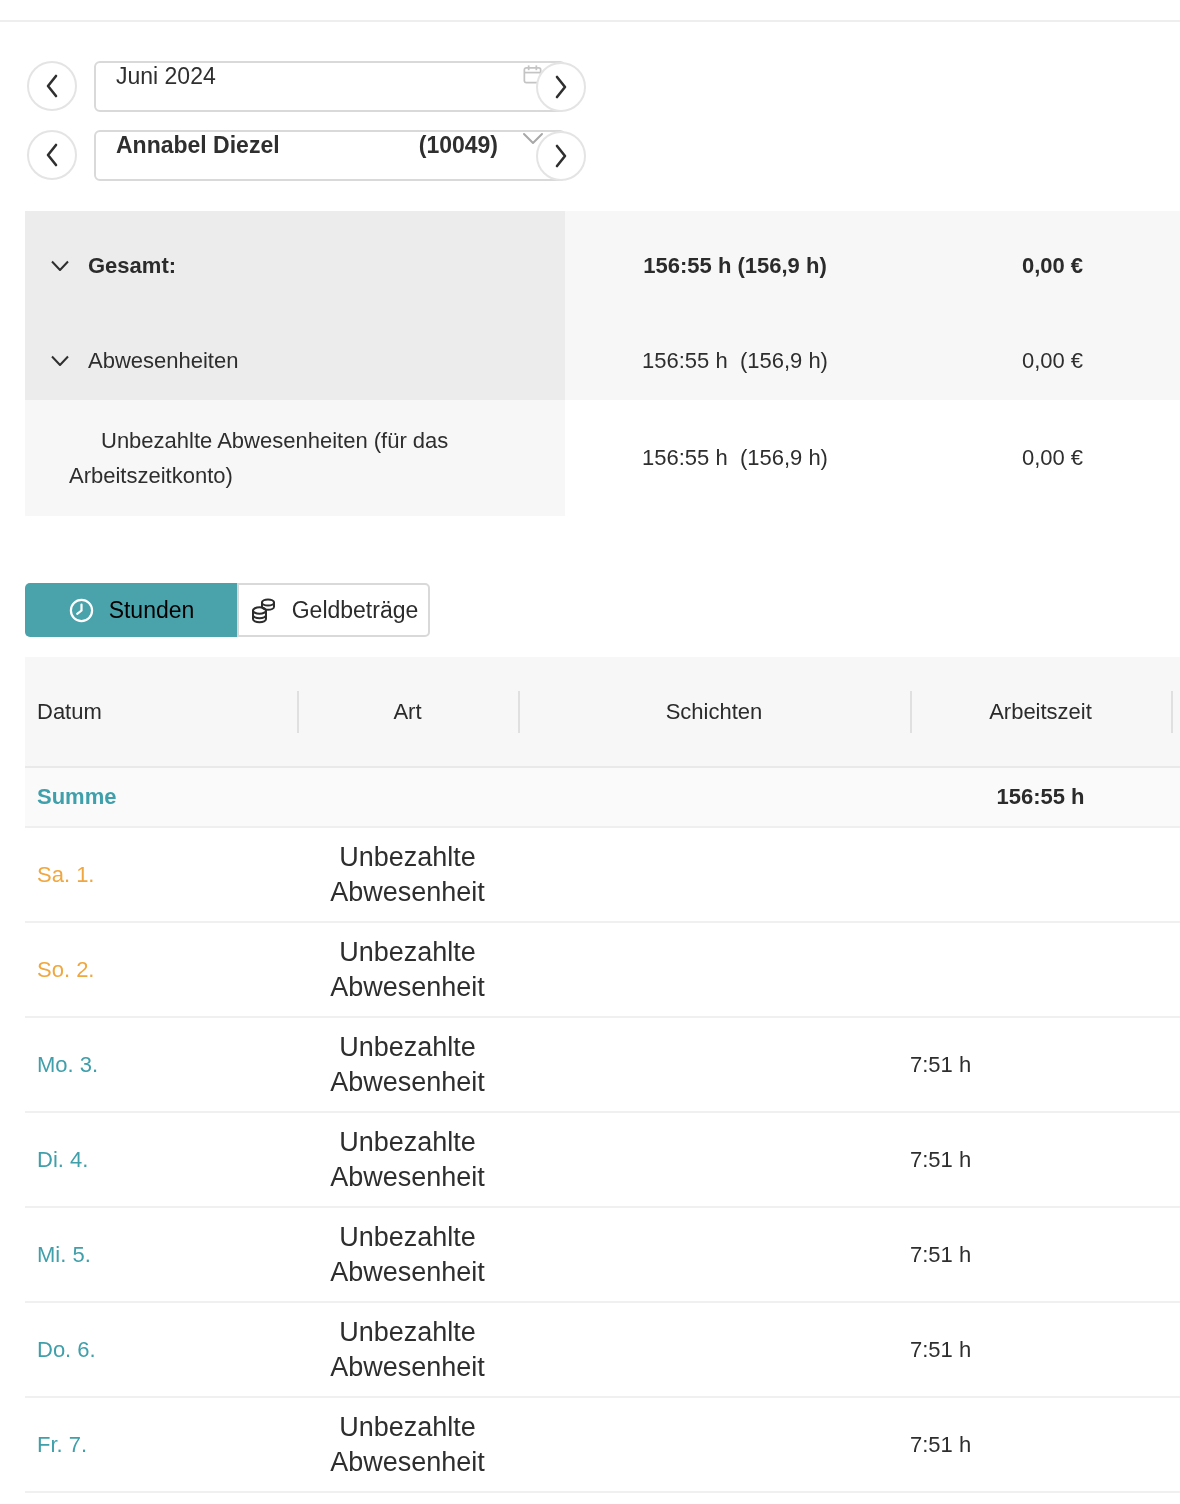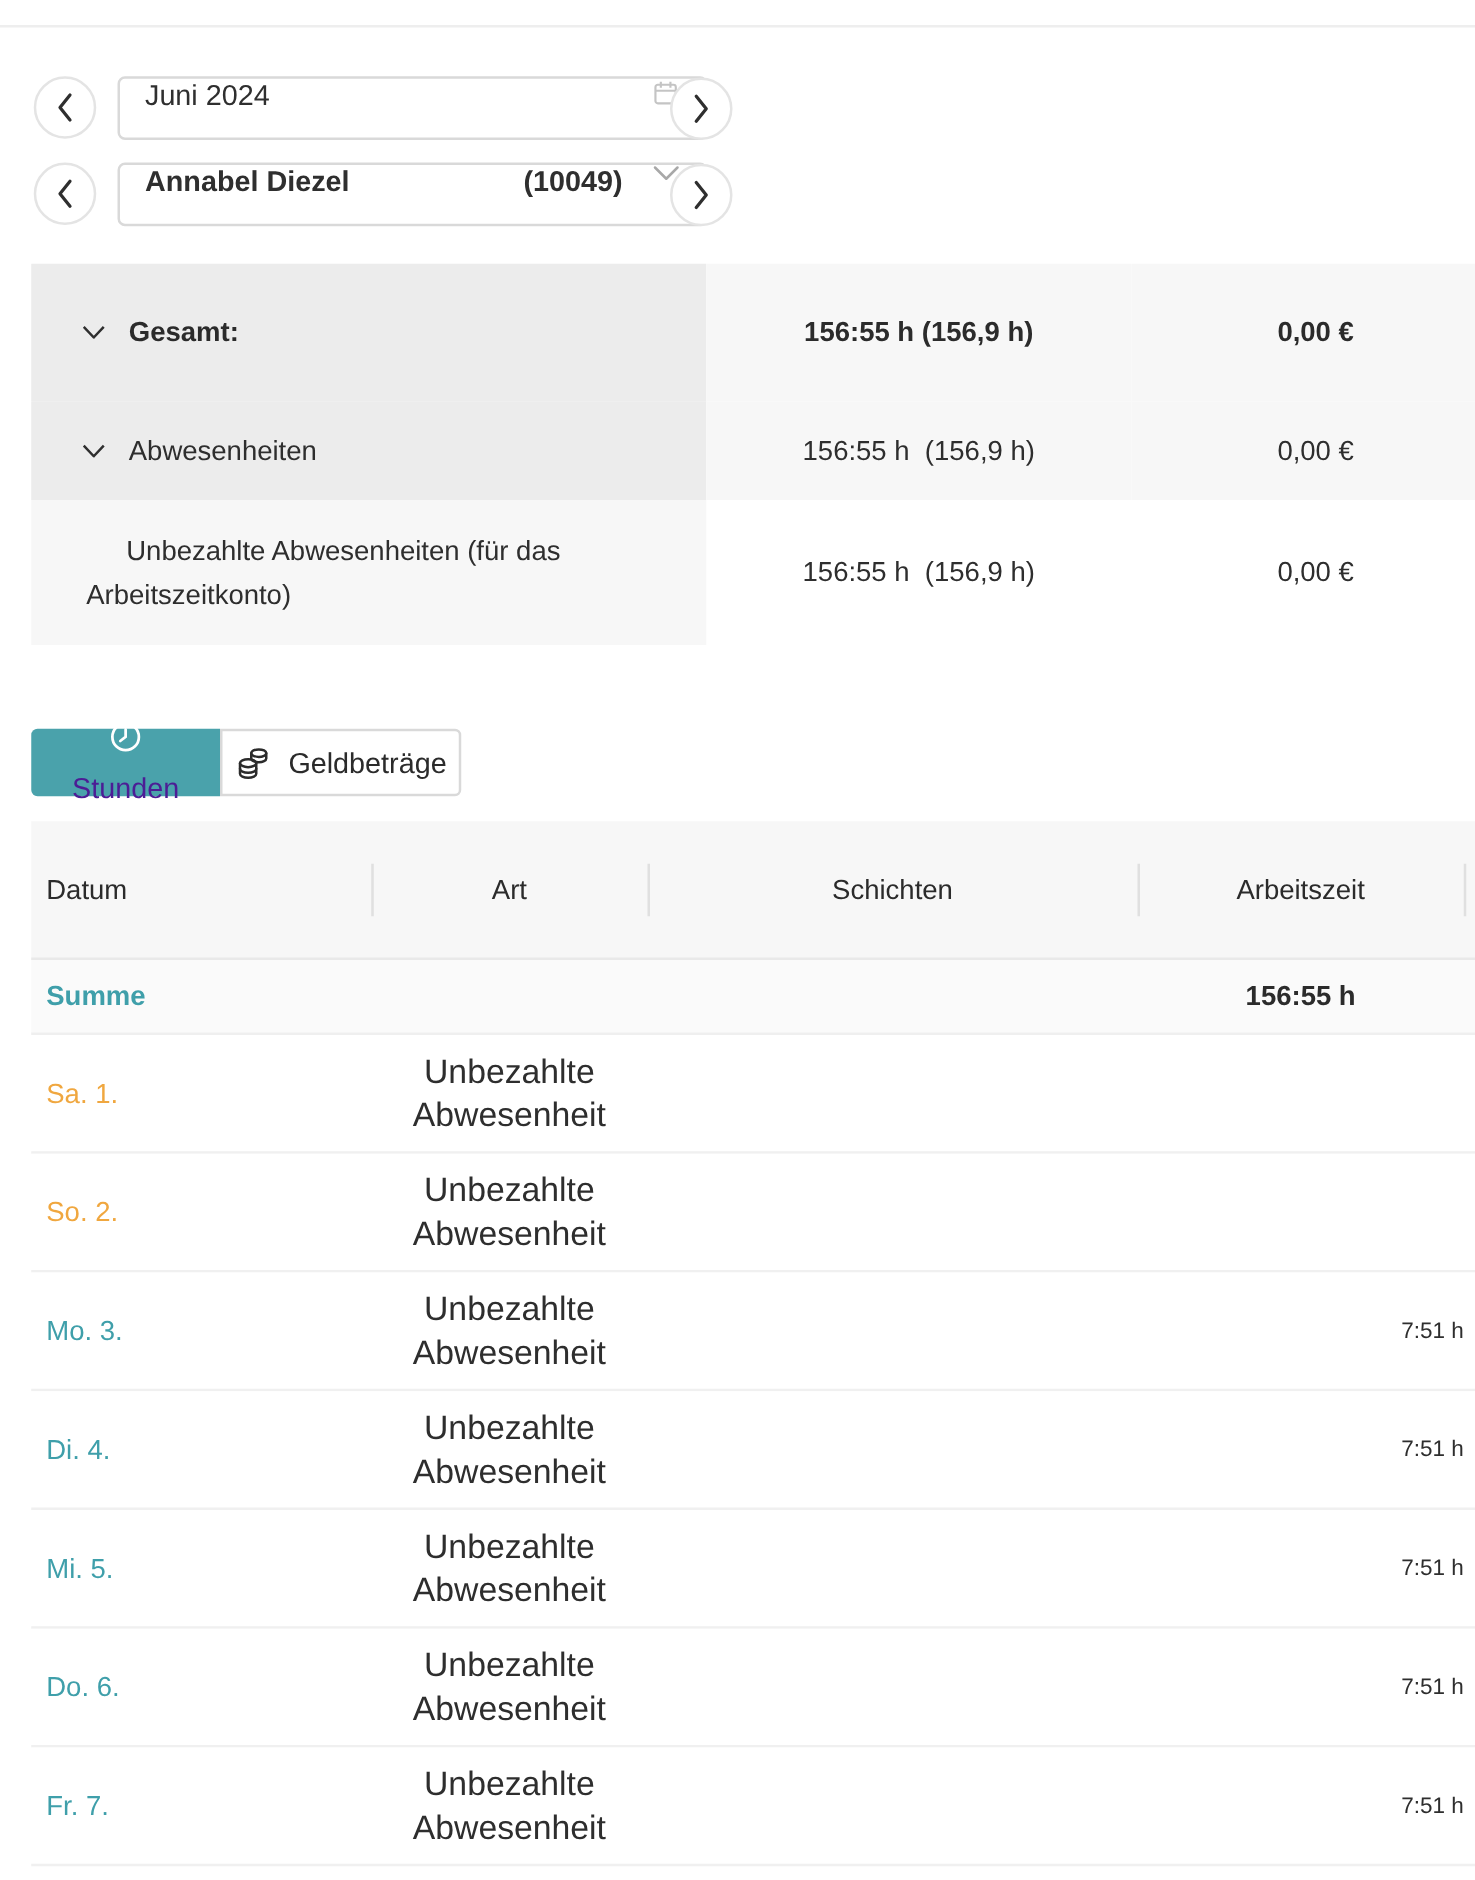--- a/index.html
+++ b/index.html
@@ -31,55 +31,55 @@
   .select-box .grow{flex:1;}
   .select-box .suffix{margin-right:24px;}
 
   
   .summary{position:absolute;left:25px;top:211px;width:1175px;}
   .srow{display:grid;grid-template-columns:540px 340px 295px;}
   .srow.r1{height:110px;}
   .srow.r2{height:79px;}
   .srow.r3{height:116px;}
   .scell{display:flex;align-items:center;font-size:22px;}
-  .scell.lab{padding-left:40px;gap:18px;box-sizing:border-box;}
+  .scell.lab{padding-left:25px;gap:18px;box-sizing:border-box;}
   .r1 .lab,.r2 .lab{background:#ececec;}
   .r1 .val,.r1 .eur,.r2 .val,.r2 .eur{background:#f7f7f7;}
   .r3 .lab{background:#f7f7f7;padding:0 26px 0 44px;}
   .r3 .lab .wrap{text-indent:32px;line-height:35px;}
   .scell.val,.scell.eur{justify-content:center;white-space:pre;}
   .r1 .scell{font-weight:700;color:#2b2b2b;}
 
   
   .tabs{position:absolute;left:25px;top:583px;display:flex;}
   .tab{
     height:54px;box-sizing:border-box;display:flex;align-items:center;justify-content:center;
     gap:14px;font-size:23px;cursor:pointer;
   }
-  .tab.active{width:151px;background:#4aa2ab;color:#4c1d95;border-radius:5px 0 0 5px;font-weight:500;flex-direction:column;}
+  .tab.active{width:212px;background:#4aa2ab;color:#000000;border-radius:5px 0 0 5px;font-weight:500;}
   .tab.inactive{width:193px;background:#ffffff;color:#2b2b2b;border:2px solid #d9d9d9;border-radius:0 5px 5px 0;}
 
   
   .table{position:absolute;left:25px;top:657px;width:1175px;}
   .tgrid{display:grid;grid-template-columns:272px 221px 392px 261px 29px;align-items:center;box-sizing:border-box;}
   .thead{height:111px;background:#f7f7f7;position:relative;border-bottom:2px solid #e9e9e9;}
   .th{font-size:22px;font-weight:500;color:#2b2b2b;text-align:center;}
   .th.first{text-align:left;padding-left:12px;}
   .vdiv{position:absolute;top:34px;width:2px;height:42px;background:#e0e0e0;}
 
   .summe{height:60px;background:#fafafa;border-bottom:2px solid #efefef;}
   .summe .slabel{color:#3f9faa;font-weight:700;font-size:22px;padding-left:12px;}
   .summe .stime{text-align:center;font-weight:700;font-size:22px;color:#2b2b2b;}
 
   .drow{height:95px;background:#ffffff;border-bottom:2px solid #f0f0f0;}
   .drow .date{padding-left:12px;font-size:22px;}
   .date.weekend{color:#f0a73f;}
   .date.weekday{color:#3f9faa;}
   .drow .art{width:160px;margin:0 auto;text-align:center;line-height:35px;font-size:27px;color:#2e2e2e;}
-  .drow .time{text-align:right;font-size:18px;color:#2e2e2e;}
+  .drow .time{text-align:left;font-size:22px;color:#2e2e2e;}
   .cell-empty{min-height:1px;}
 
   svg{display:block;flex:none;}
 </style>
 </head>
 <body>
 
 <div class="top-divider"></div>
 
 <button class="circle-btn" style="left:27px;top:61px;">

